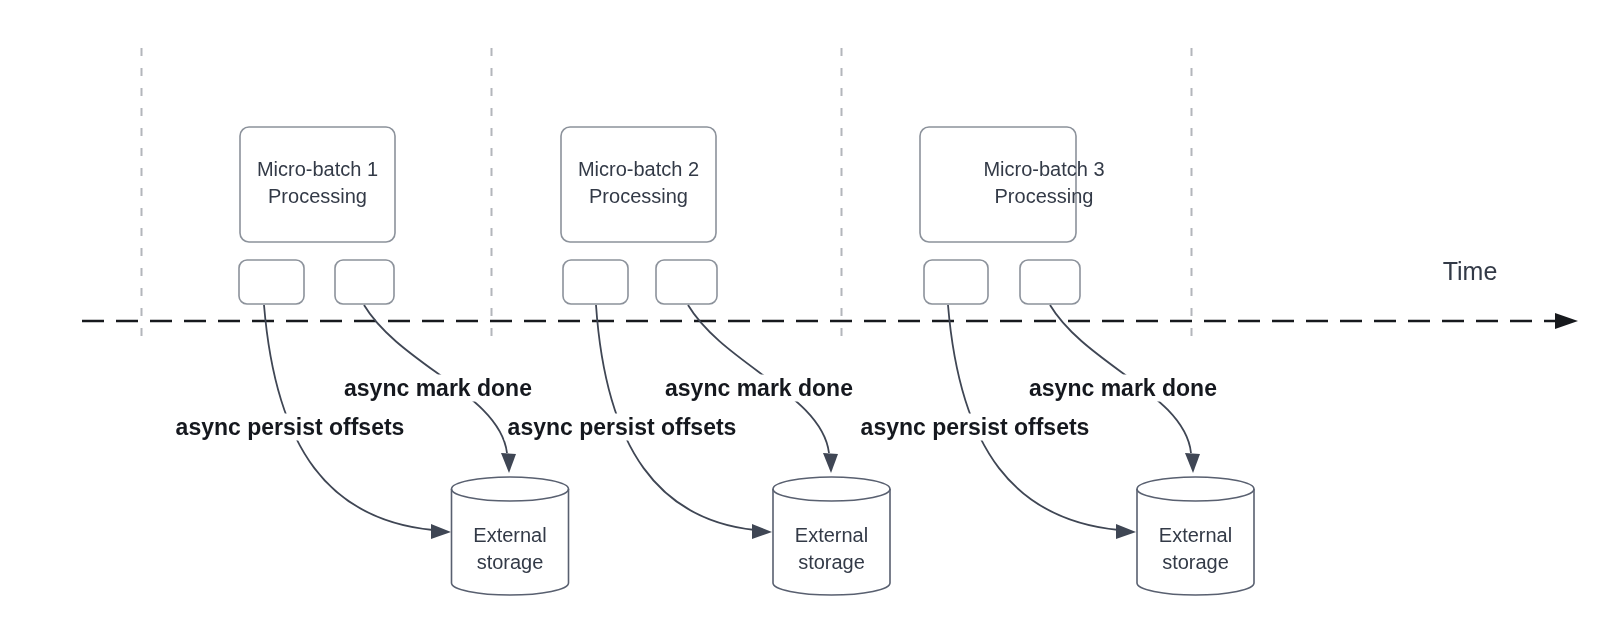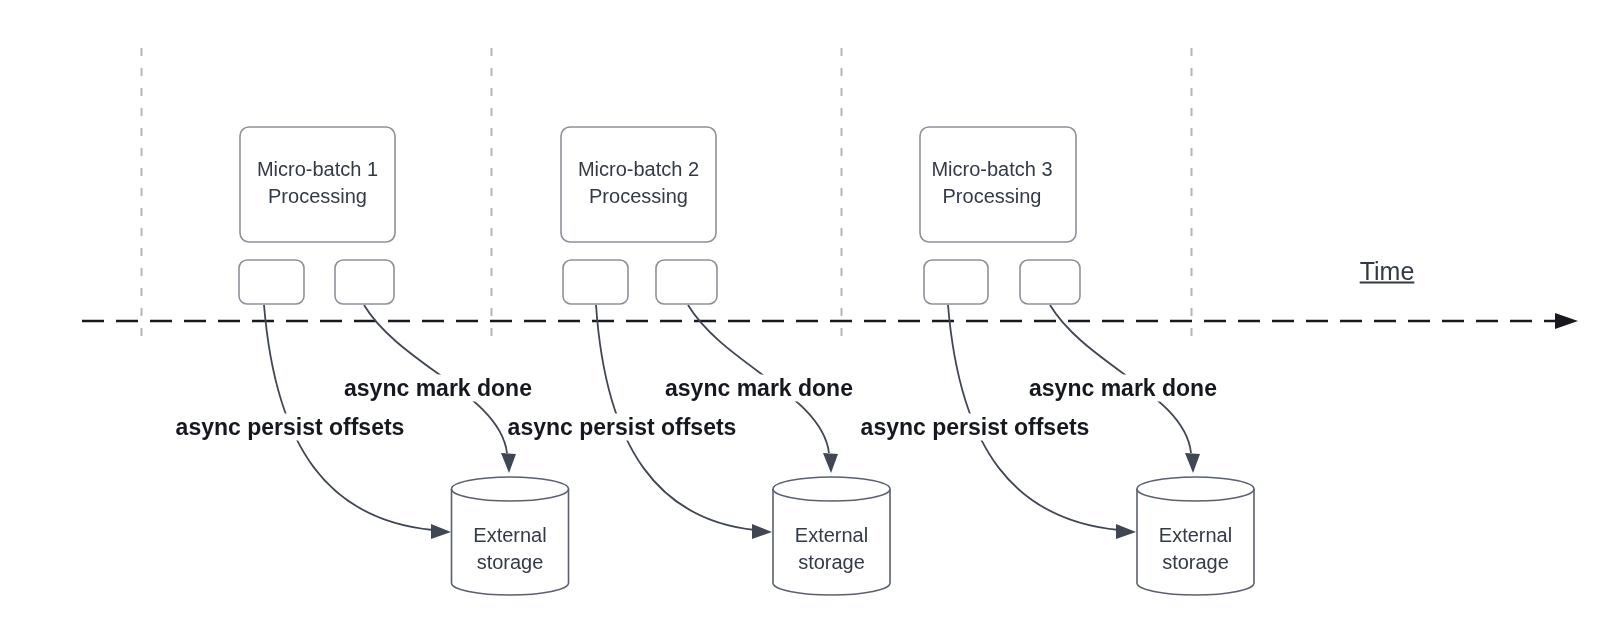--- a/index.html
+++ b/index.html
@@ -90,21 +90,21 @@
   </svg>
 
   <div class="lbl node-title" style="left:317.5px;top:183px;">
     <div>Micro-batch 1</div>
     <div>Processing</div>
   </div>
   <div class="lbl node-title" style="left:638.5px;top:183px;">
     <div>Micro-batch 2</div>
     <div>Processing</div>
   </div>
-  <div class="lbl node-title" style="left:992px;top:183px;">
+  <div class="lbl node-title" style="left:1044px;top:183px;">
     <div>Micro-batch 3</div>
     <div>Processing</div>
   </div>
 
   <div class="lbl async-label" style="left:290px;top:427px;">async persist offsets</div>
   <div class="lbl async-label" style="left:438px;top:388px;">async mark done</div>
   <div class="lbl async-label" style="left:622px;top:427px;">async persist offsets</div>
   <div class="lbl async-label" style="left:759px;top:388px;">async mark done</div>
   <div class="lbl async-label" style="left:975px;top:427px;">async persist offsets</div>
   <div class="lbl async-label" style="left:1123px;top:388px;">async mark done</div>
@@ -115,15 +115,15 @@
   </div>
   <div class="lbl node-title" style="left:831.5px;top:549px;">
     <div>External</div>
     <div>storage</div>
   </div>
   <div class="lbl node-title" style="left:1195.5px;top:549px;">
     <div>External</div>
     <div>storage</div>
   </div>
 
-  <div class="lbl time-label" style="left:1387px;top:271px;text-decoration:underline;">Time</div>
+  <div class="lbl time-label" style="left:1470px;top:271px;">Time</div>
 
 </div>
 
 </body></html>

